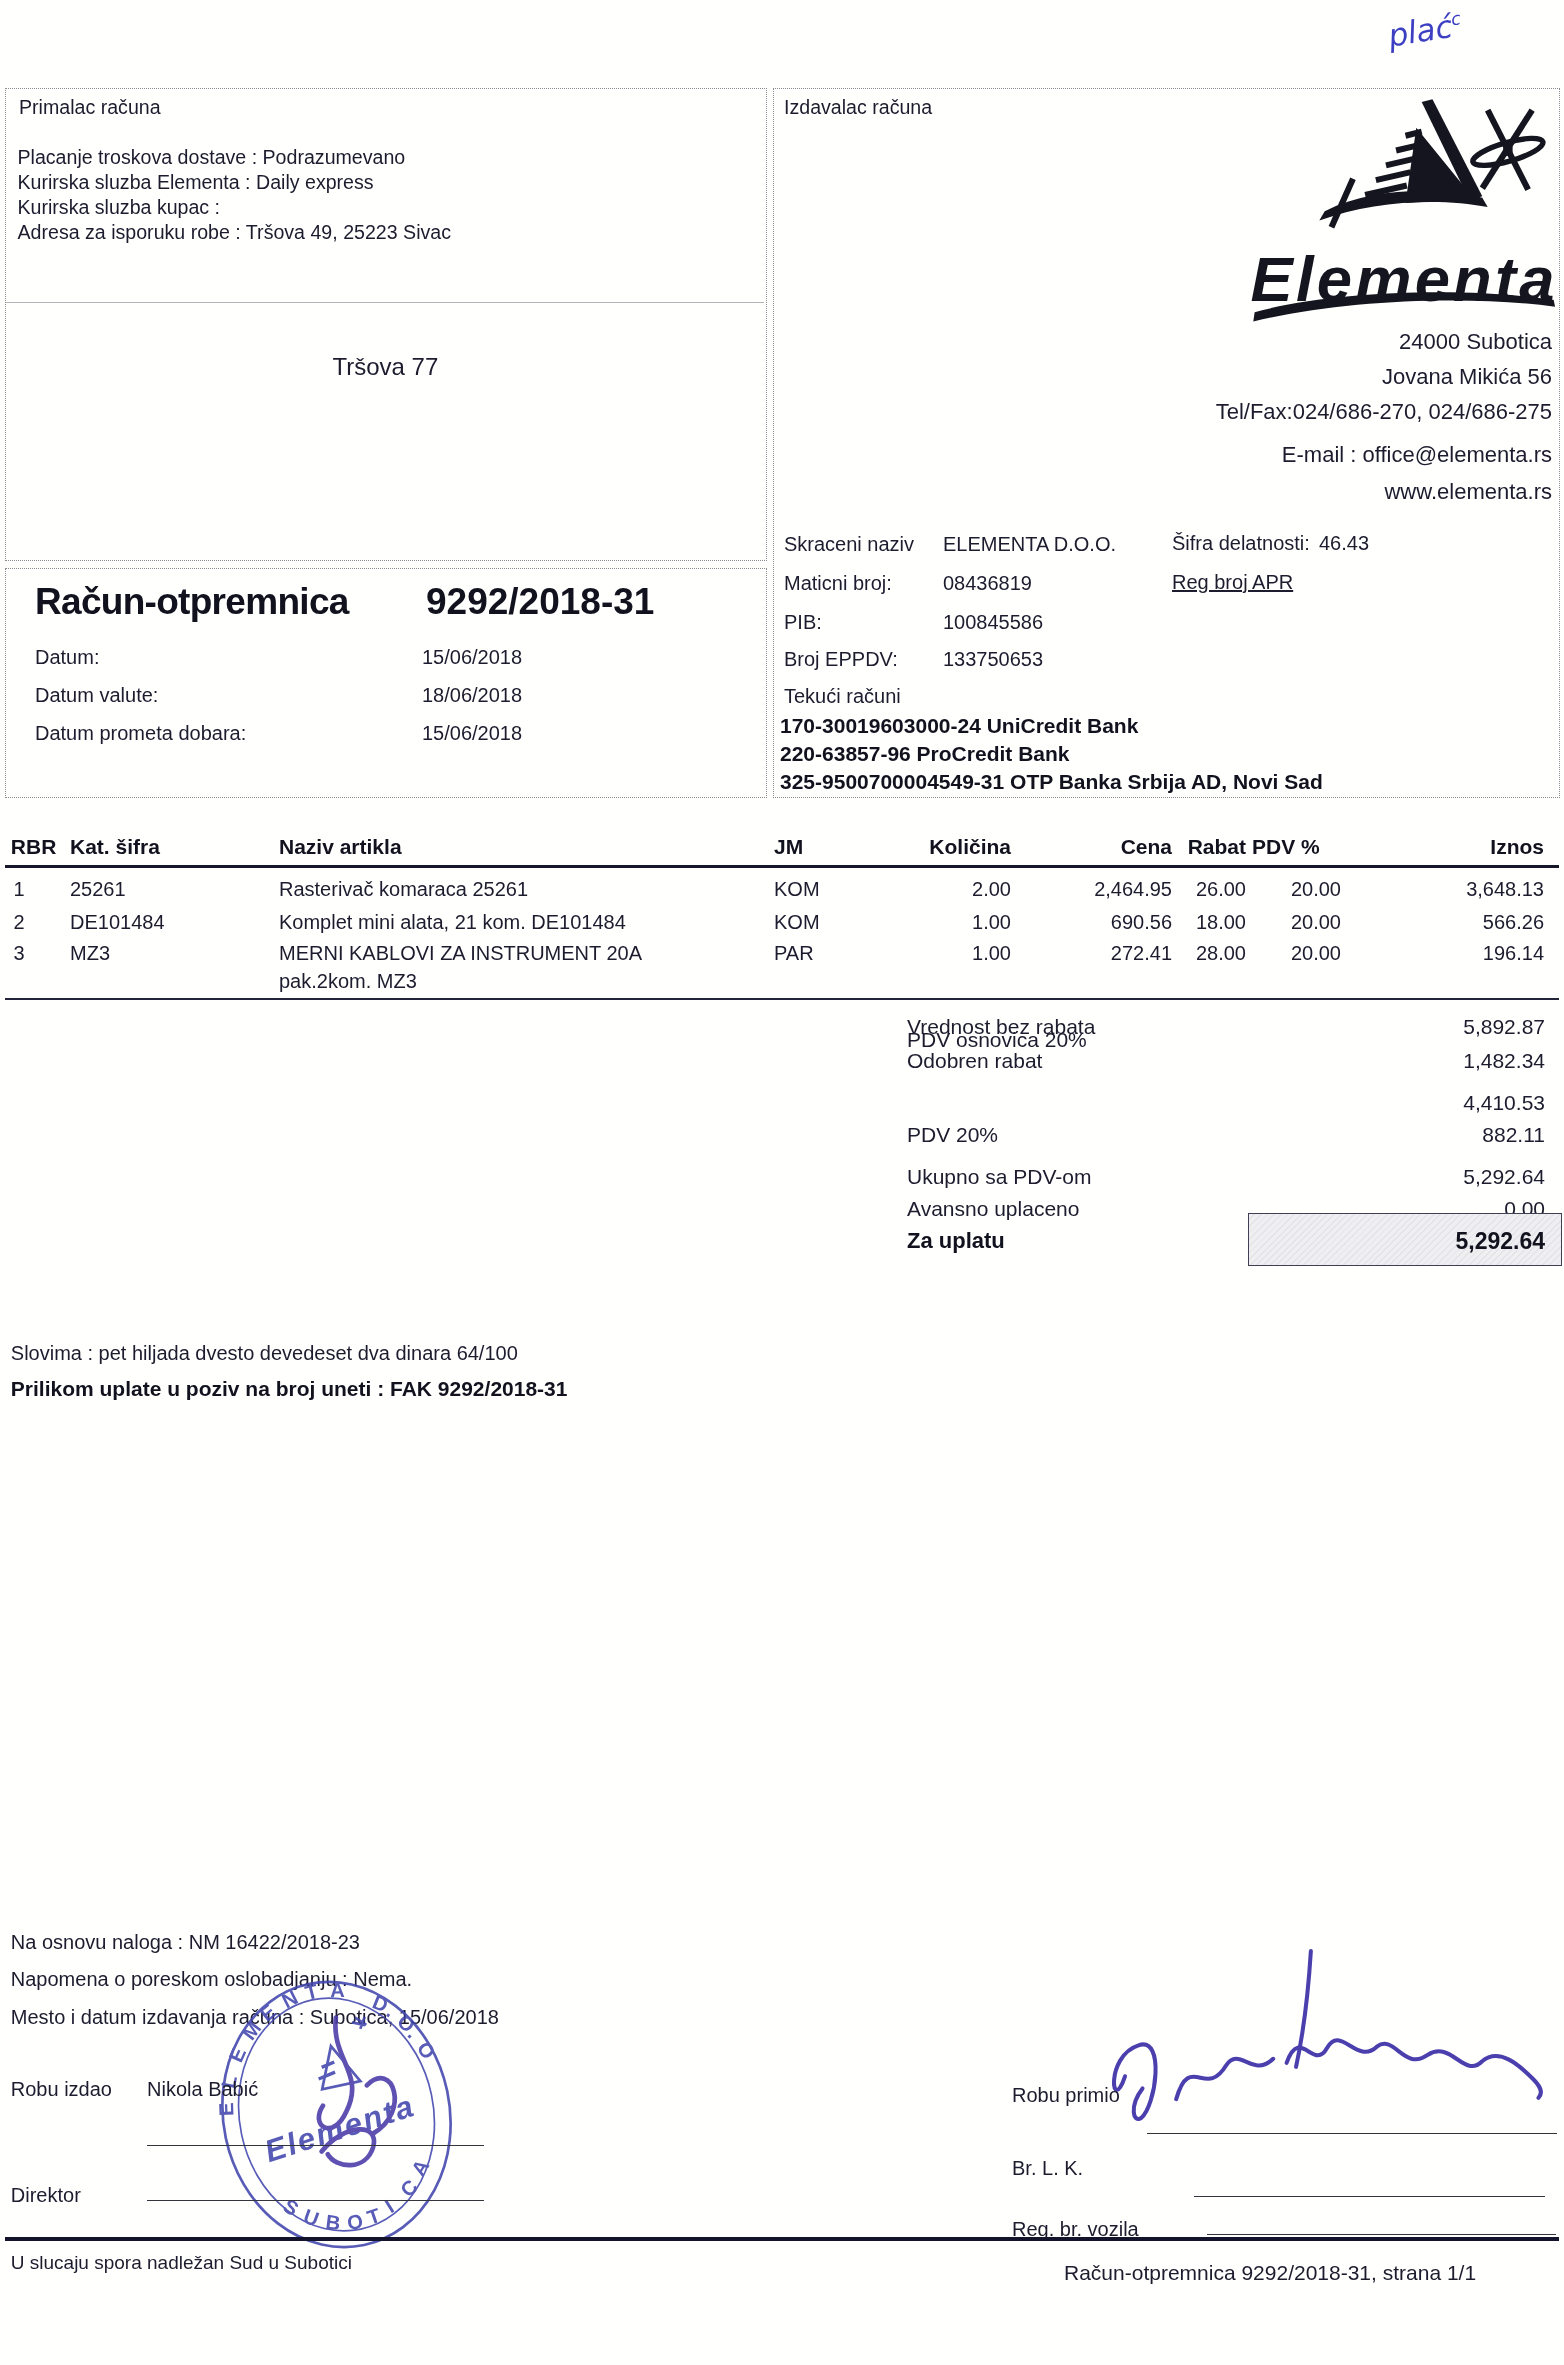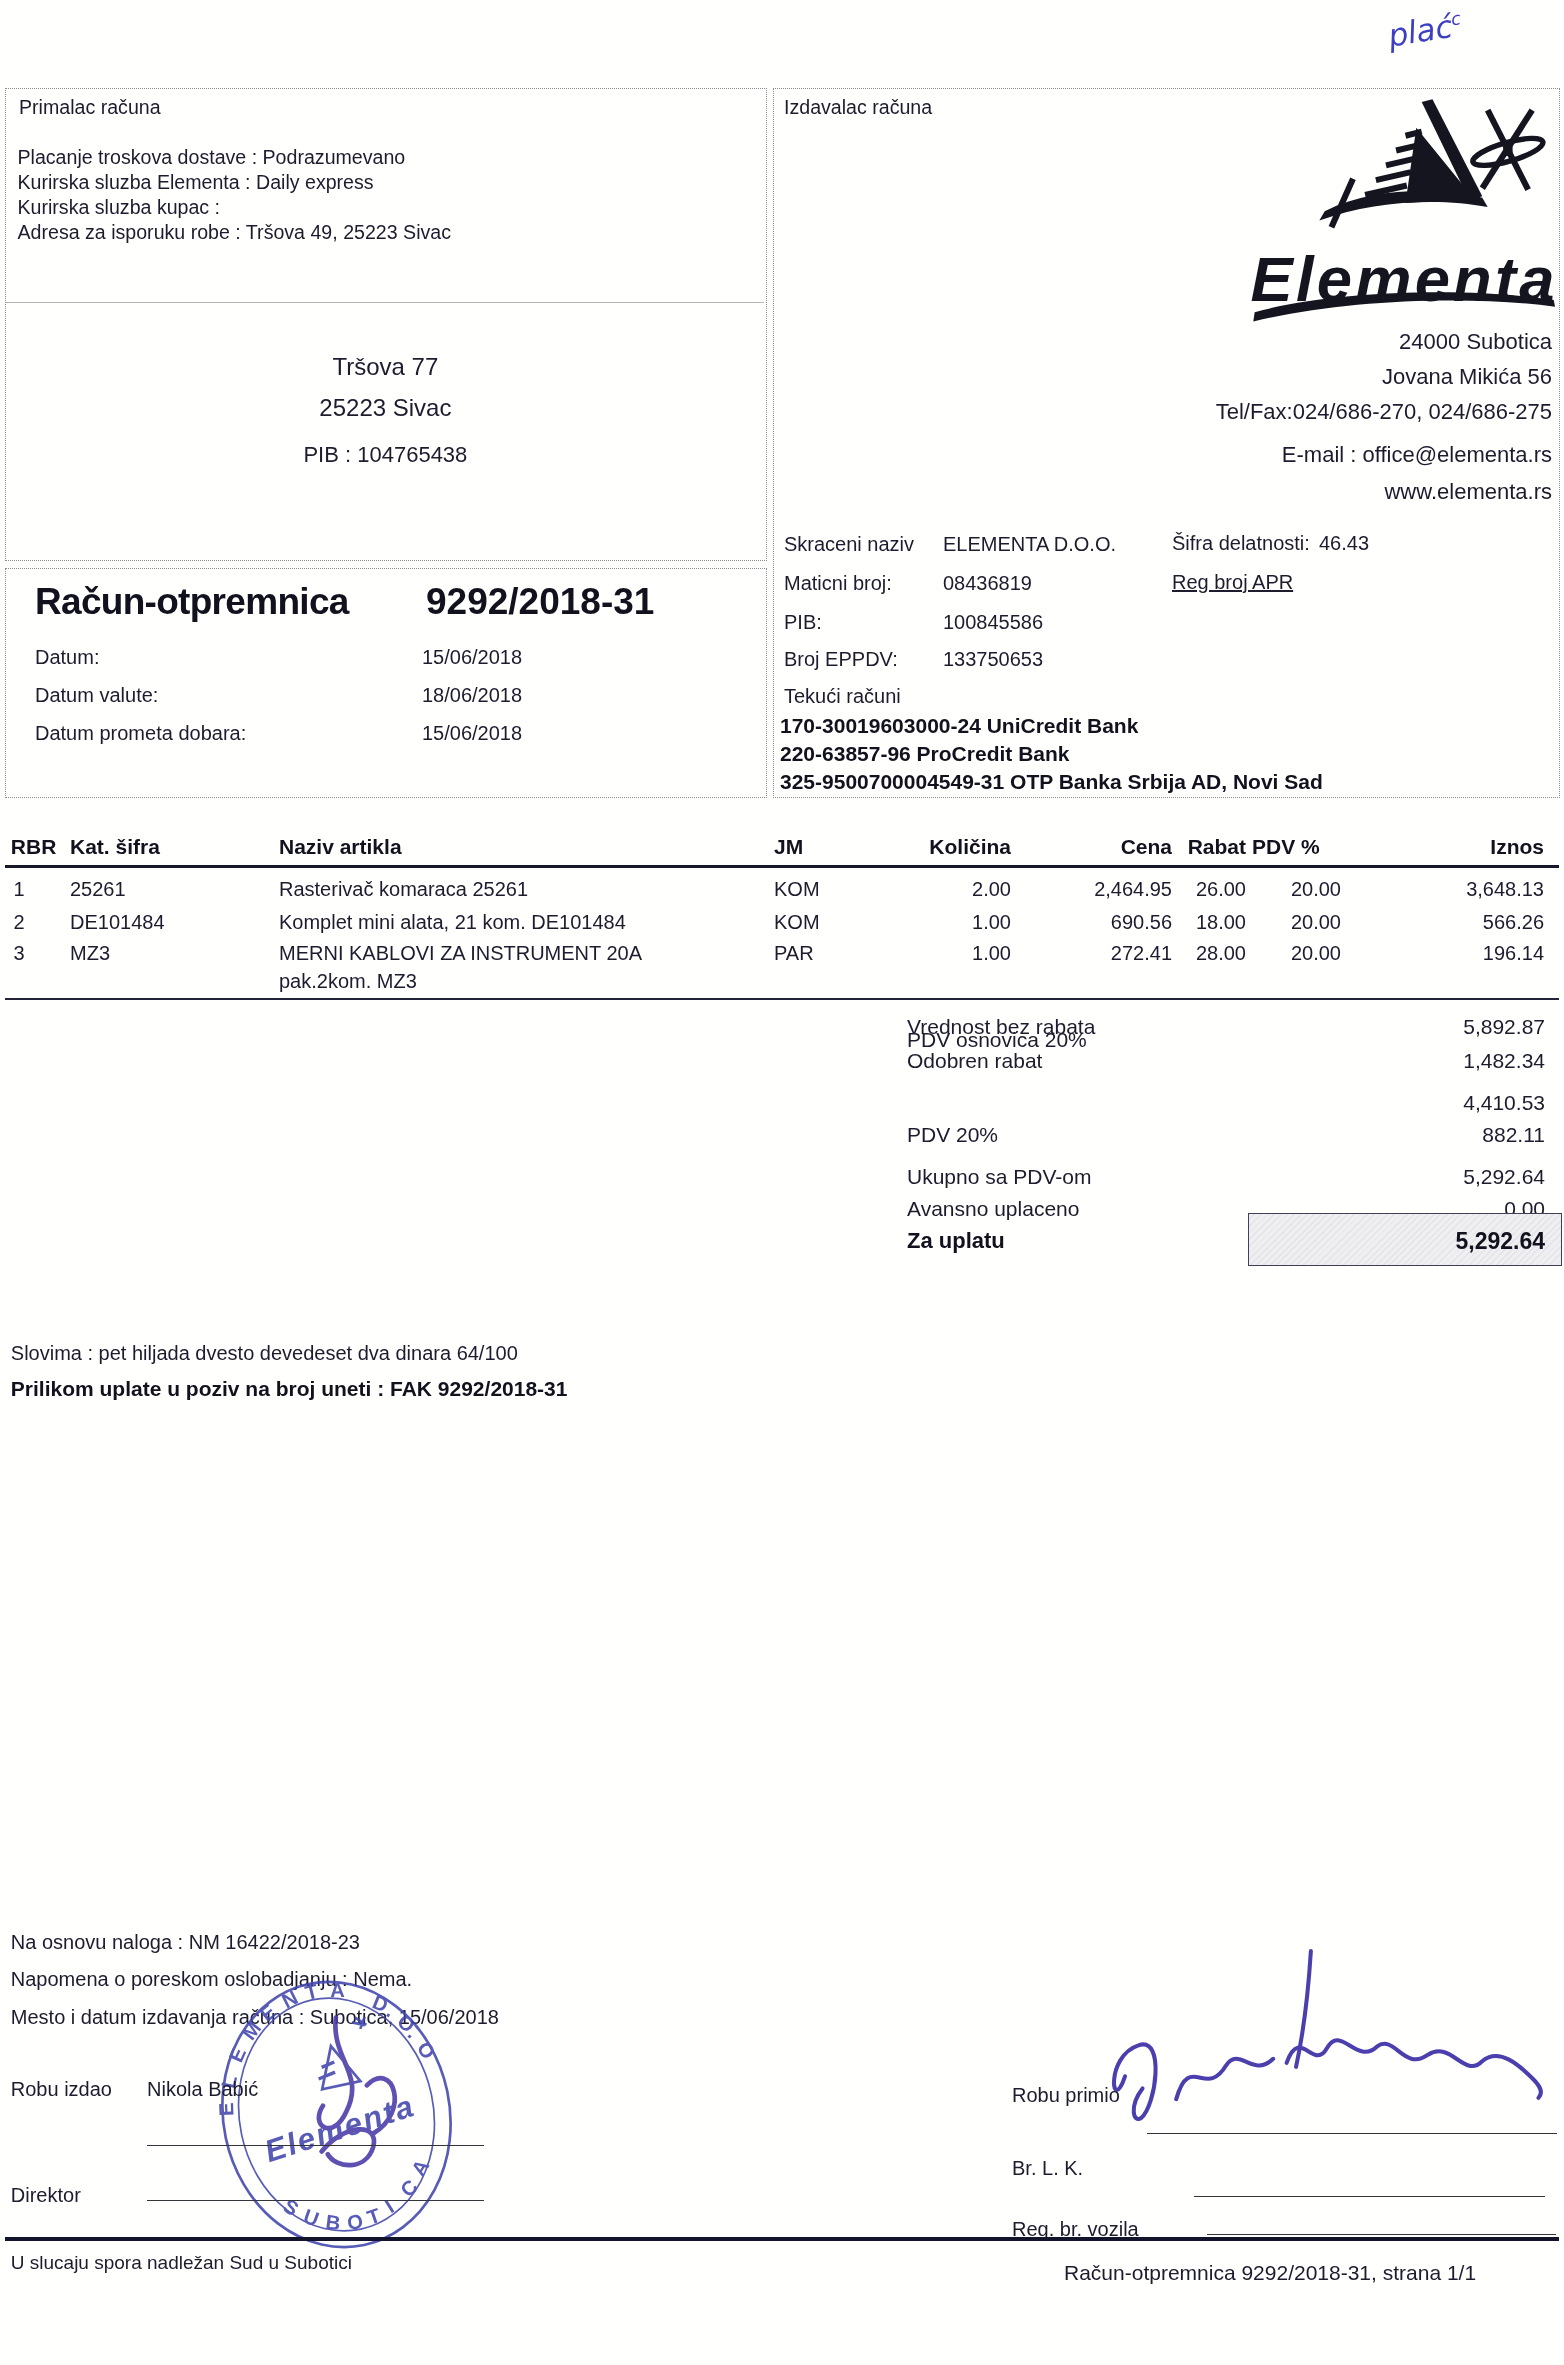--- a/index.html
+++ b/index.html
@@ -29,22 +29,20 @@
   <div class="note"><span>plać</span><sup style="font-size:17.5px">c</sup></div>
 
   <div class="box" style="left:5.4px;top:88px;width:760px;height:471px;"></div>
   <div class="abs s29" style="left:19px;top:96px;">Primalac računa</div>
   <div class="abs s29" style="left:17.5px;top:146px;">Placanje troskova dostave : Podrazumevano</div>
   <div class="abs s29" style="left:17.5px;top:171px;">Kurirska sluzba Elementa : Daily express</div>
   <div class="abs s29" style="left:17.5px;top:196px;">Kurirska sluzba kupac :</div>
   <div class="abs s29" style="left:17.5px;top:221px;">Adresa za isporuku robe : Tršova 49, 25223 Sivac</div>
   <div class="hline" style="left:6px;top:302px;width:758px;height:0.7px;background:#b3b3b8;"></div>
   <div class="abs ctr s36" style="left:5.4px;top:353px;width:760px;">Tršova 77</div>
-  <div class="abs ctr s36" style="left:5.4px;top:394px;width:760px;">25223 Sivac</div>
-  <div class="abs ctr s33" style="left:5.4px;top:442px;width:760px;">PIB : 104765438</div>
 
   <div class="box" style="left:5.4px;top:568px;width:760px;height:228px;"></div>
   <div class="abs b" style="left:35px;top:581px;font-size:37px;letter-spacing:-0.7px;">Račun-otpremnica</div>
   <div class="abs b" style="left:426px;top:581px;font-size:37px;">9292/2018-31</div>
   <div class="abs s30" style="left:35px;top:646px;">Datum:</div>
   <div class="abs s30" style="left:422px;top:646px;">15/06/2018</div>
   <div class="abs s30" style="left:35px;top:684px;">Datum valute:</div>
   <div class="abs s30" style="left:422px;top:684px;">18/06/2018</div>
   <div class="abs s30" style="left:35px;top:722px;">Datum prometa dobara:</div>
   <div class="abs s30" style="left:422px;top:722px;">15/06/2018</div>

